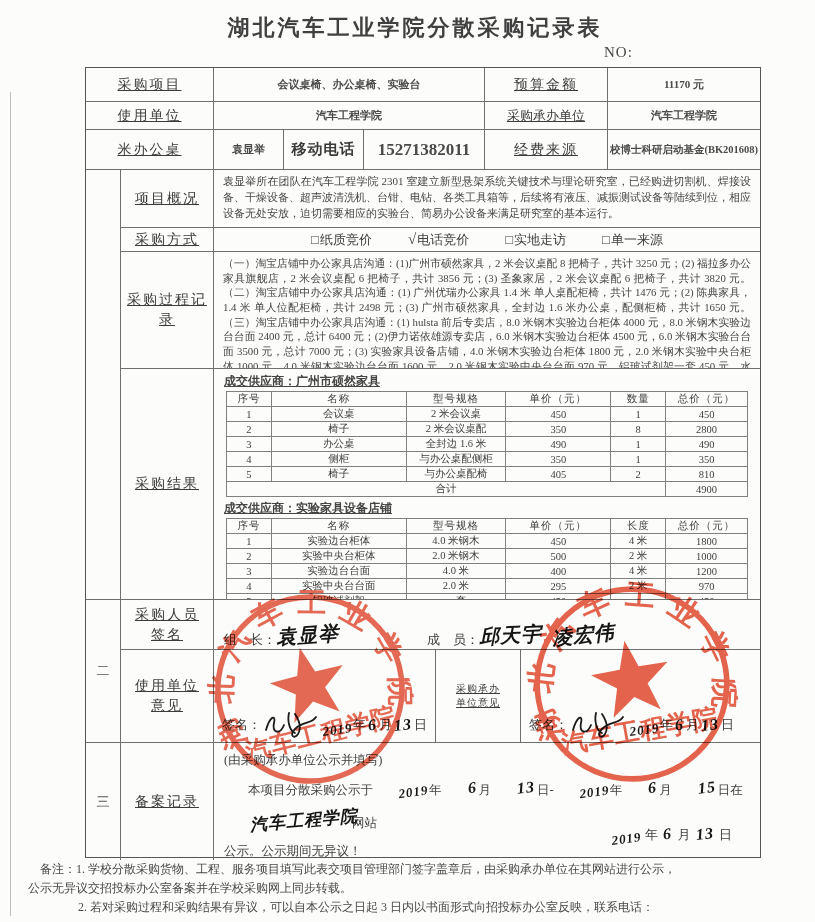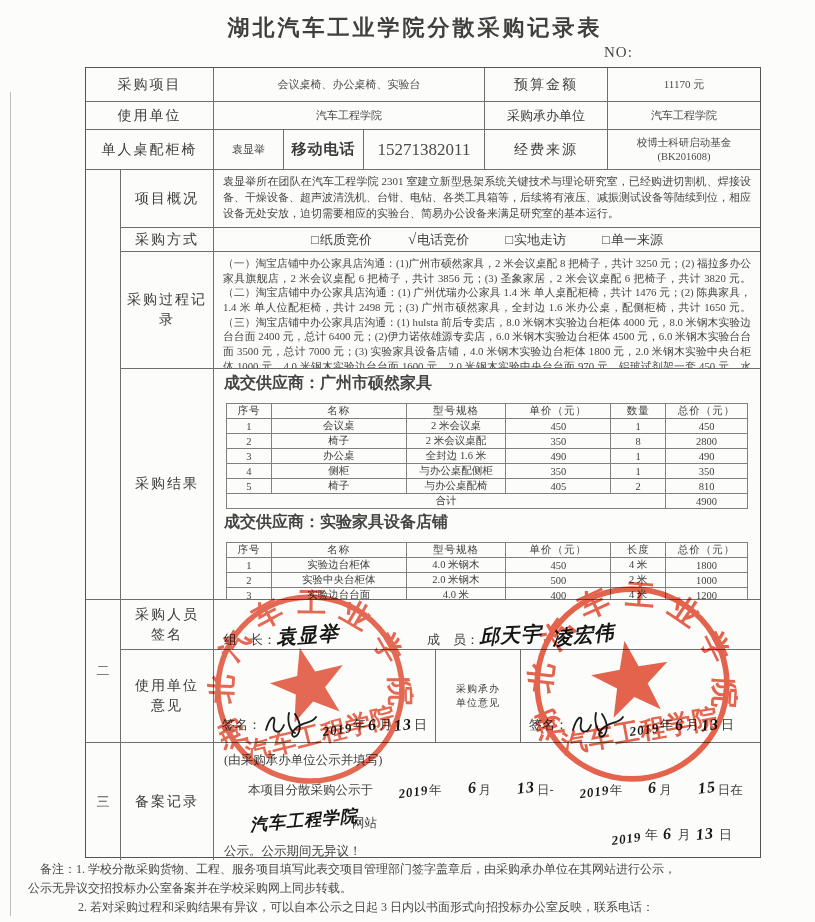--- a/index.html
+++ b/index.html
@@ -11,41 +11,41 @@
   }
   .scanline{position:absolute;left:10px;top:92px;width:1px;height:824px;background:#8d8d8d;opacity:.55;}
   .title{position:absolute;left:0;top:13px;width:830px;text-align:center;font-size:22px;font-weight:bold;letter-spacing:3px;color:#404040;}
   .no-label{position:absolute;left:604px;top:44px;font-size:15px;letter-spacing:1px;color:#444;}
   
   *{box-sizing:border-box;}
   .doc-table{position:absolute;left:85px;top:67px;width:676px;height:791px;border:1.5px solid #555;}
   .t-row{display:flex;border-bottom:1px solid #6f6f6f;width:100%;}
   .t-cell{border-right:1px solid #6f6f6f;display:flex;align-items:center;justify-content:center;text-align:center;overflow:hidden;}
   .t-cell.nr{border-right:none;}
-  .lbl{font-size:14px;letter-spacing:2px;color:#3c3c3c;}
-  .val{font-size:11px;font-weight:normal;color:#4a4a4a;}
+  .lbl{font-size:14px;letter-spacing:2px;color:#3c3c3c;text-decoration:underline;}
+  .val{font-size:11px;font-weight:bold;color:#4a4a4a;}
   .big-lbl{font-size:15px;font-weight:bold;letter-spacing:1px;}
-  .two-line{flex-direction:column;line-height:1.3;}
+  .two-line{flex-direction:row;line-height:1.3;}
   
   .h1{height:34px}.h2{height:28px}.h3{height:40px}
   
   .sec-group{display:flex;border-bottom:1px solid #6f6f6f;}
   .sec-col{width:35px;border-right:1px solid #6f6f6f;display:flex;align-items:center;justify-content:center;font-size:13px;color:#555;}
   .sec-rows{flex:1;display:flex;flex-direction:column;}
   .s-row{display:flex;border-bottom:1px solid #6f6f6f;}
   .s-row.last{border-bottom:none;}
   .s-lbl{width:93px;border-right:1px solid #6f6f6f;display:flex;align-items:center;justify-content:center;text-align:center;flex-direction:column;line-height:1.4;}
   .s-content{flex:1;overflow:hidden;}
   .para{font-size:11px;line-height:1.45;color:#454545;padding:4px 9px;text-align:justify;}
   
   .method-line{display:flex;justify-content:center;align-items:center;gap:36px;height:100%;font-size:13px;color:#3e3e3e;}
   .method-line .mark{font-size:13px;margin-right:1px;}
   .method-line .check{font-weight:bold;font-size:15px;}
   
-  .supplier{font-size:16px;font-weight:bold;color:#454545;margin:3px 0 9px 10px;text-align:left;}
+  .supplier{font-size:12px;font-weight:bold;color:#454545;margin:3px 0 1px 10px;text-align:left;text-decoration:underline;}
   table.inner{border-collapse:collapse;margin-left:12px;width:522px;font-size:10.5px;color:#3e3e3e;}
   table.inner th,table.inner td{border:1px solid #808080;height:13px;padding:0 2px;text-align:center;font-weight:normal;}
   table.inner th{letter-spacing:1px;}
   
   .hand{font-style:italic;font-weight:bold;color:#161616;display:inline-block;transform:rotate(-4deg);letter-spacing:1px;}
   .hand-name{font-size:20px;}
   .hand-year{font-size:13px;transform:rotate(-8deg) translateY(4px);margin:0 1px;}
   .hand-num{font-size:16px;transform:rotate(-6deg);margin:0 2px;}
   .sig-row-content{display:flex;align-items:flex-end;padding-left:10px;font-size:13px;}
   .opinion-cell{position:relative;}
@@ -85,21 +85,21 @@
   </div>
 
   <div class="t-row h2">
     <div class="t-cell lbl" style="width:128px">使用单位</div>
     <div class="t-cell val" style="width:271px">汽车工程学院</div>
     <div class="t-cell lbl" style="width:123px;font-size:13px;letter-spacing:0">采购承办单位</div>
     <div class="t-cell val nr" style="flex:1">汽车工程学院</div>
   </div>
 
   <div class="t-row h3">
-    <div class="t-cell lbl" style="width:128px">单人桌配柜椅</div>
+    <div class="t-cell lbl" style="width:128px">米办公桌</div>
     <div class="t-cell val" style="width:70px">袁显举</div>
     <div class="t-cell big-lbl" style="width:80px">移动电话</div>
     <div class="t-cell val" style="width:121px;font-size:17px">15271382011</div>
     <div class="t-cell lbl" style="width:123px">经费来源</div>
     <div class="t-cell val nr two-line" style="flex:1;font-size:10.5px">
       <span>校博士科研启动基金</span>
       <span>(BK201608)</span>
     </div>
   </div>
 

